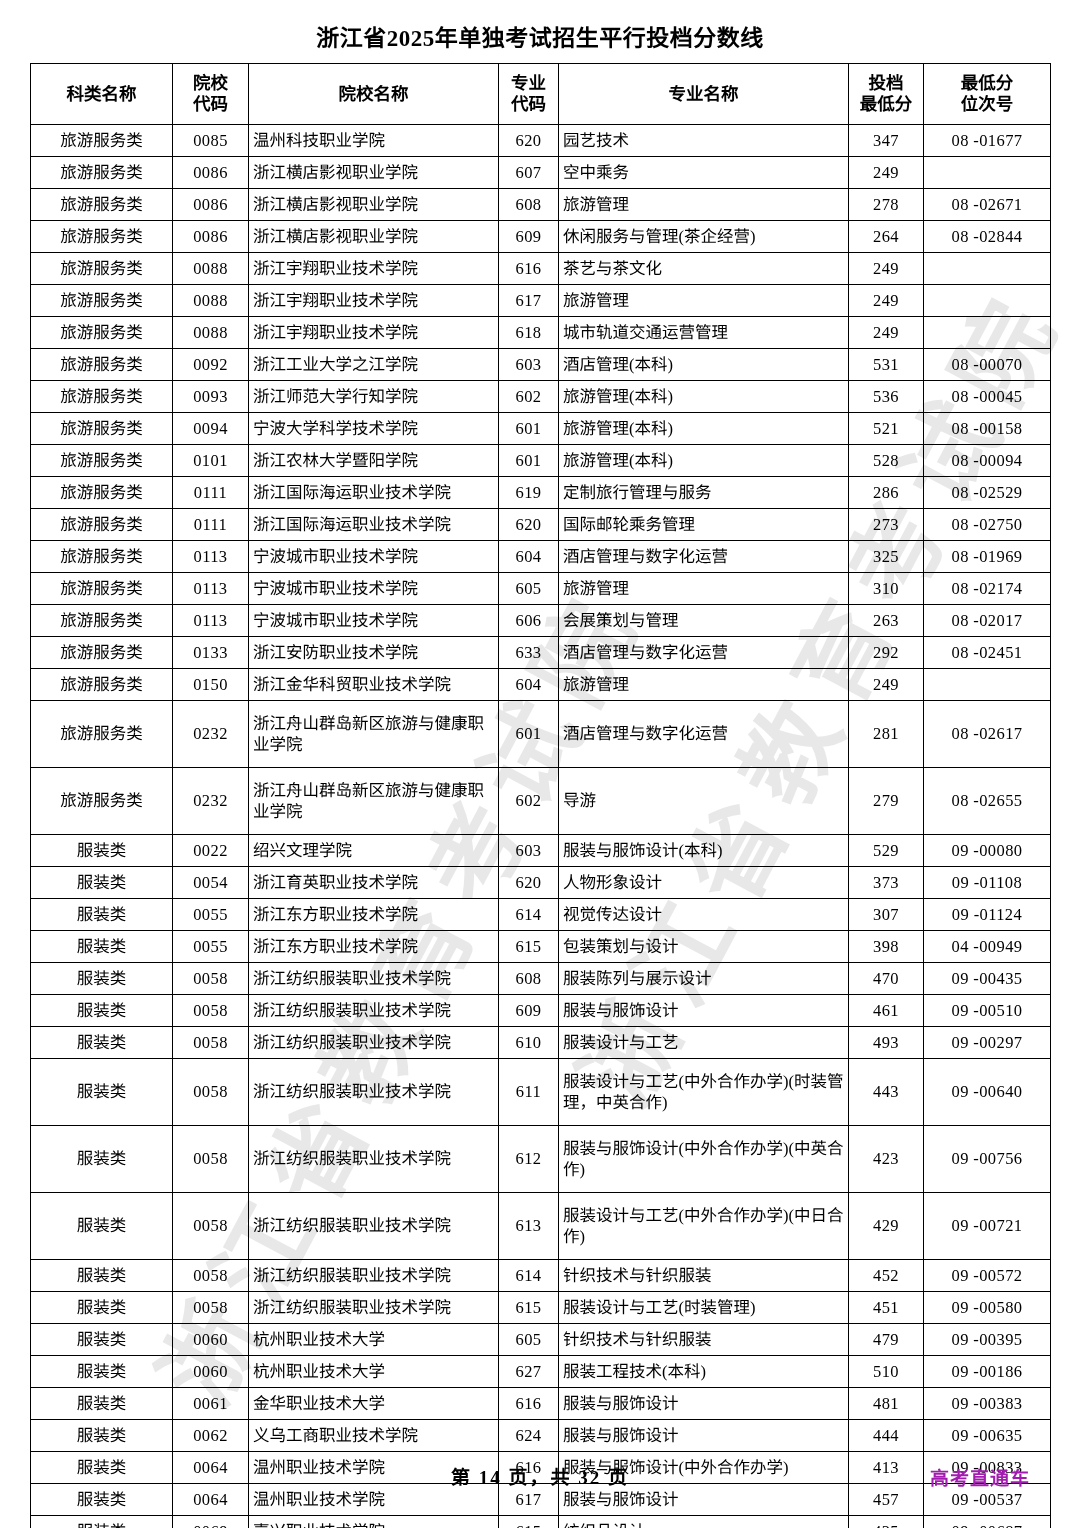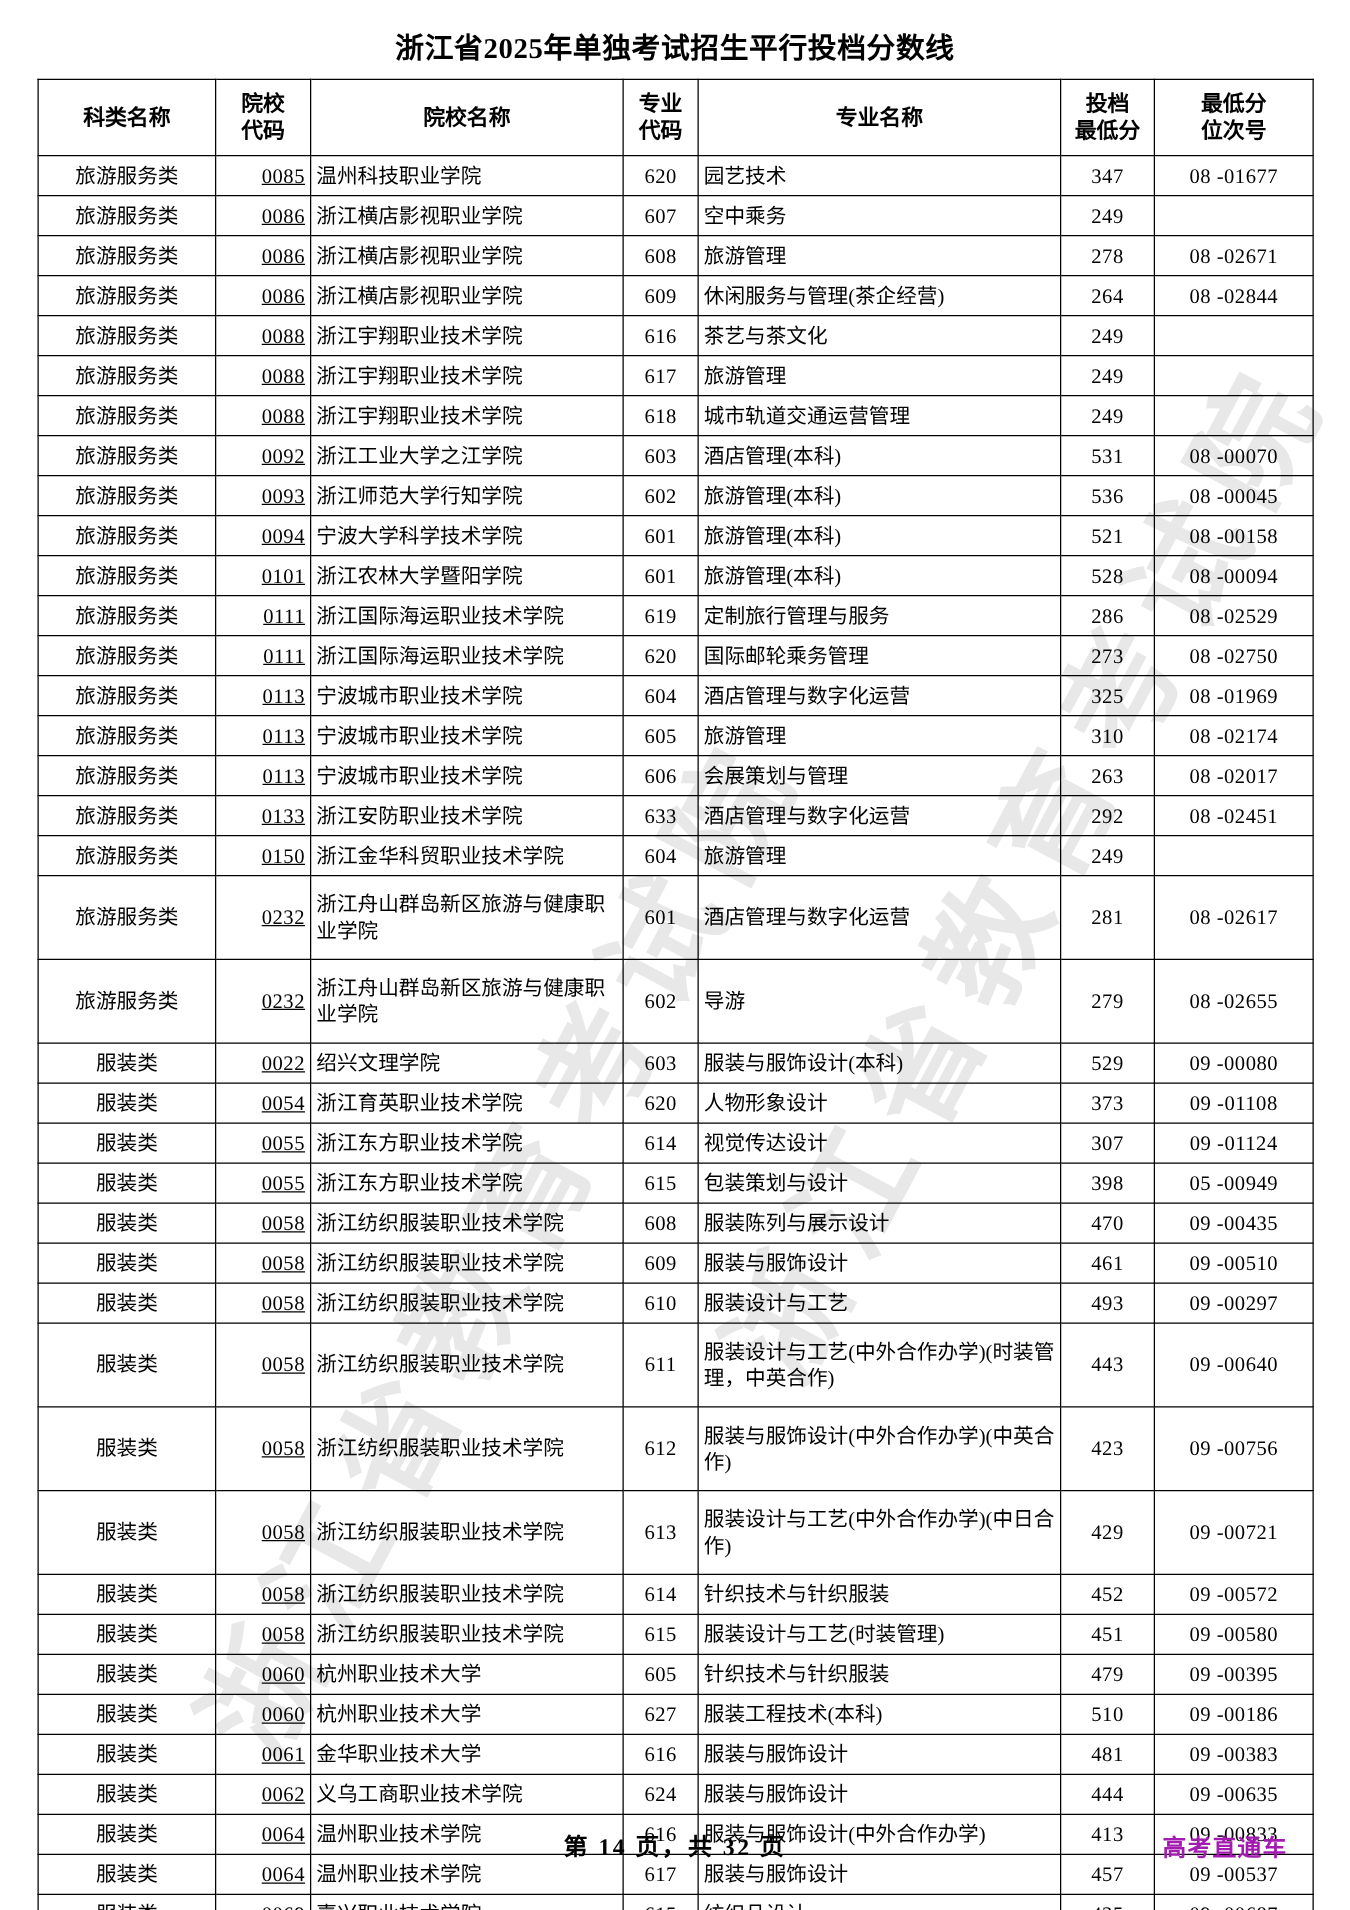--- a/index.html
+++ b/index.html
@@ -87,21 +87,21 @@
   
   col.c-cat   { width:142px; }
   col.c-scode { width:76px;  }
   col.c-sname { width:250px; }
   col.c-mcode { width:60px;  }
   col.c-mname { width:290px; }
   col.c-score { width:75px;  }
   col.c-rank  { width:127px; }
 
   td.cat   { text-align:center;margin-top:28px; }
-  td.scode { text-align:right; letter-spacing:0.4px;text-decoration:underline; }
+  td.scode { text-align:center; letter-spacing:0.4px; }
   td.sname { text-align:left;  padding-left:7px; }
   td.mcode { text-align:center; letter-spacing:0.4px; }
   td.mname { text-align:left;  padding-left:5px; }
   td.score { text-align:center; letter-spacing:0.4px; }
   td.rank  { text-align:center; letter-spacing:0.4px; }
 
   tr.r-1 td { height:27px; }
   tr.r-2 td { height:62px; }
 
   .hdr-stack{ display:block; line-height:1.18; }
@@ -395,21 +395,21 @@
             <td class="score">307</td>
             <td class="rank">09 -01124</td>
           </tr>
           <tr class="r-1">
             <td class="cat">服装类</td>
             <td class="scode">0055</td>
             <td class="sname">浙江东方职业技术学院</td>
             <td class="mcode">615</td>
             <td class="mname">包装策划与设计</td>
             <td class="score">398</td>
-            <td class="rank">05 -00949</td>
+            <td class="rank">04 -00949</td>
           </tr>
           <tr class="r-1">
             <td class="cat">服装类</td>
             <td class="scode">0058</td>
             <td class="sname">浙江纺织服装职业技术学院</td>
             <td class="mcode">608</td>
             <td class="mname">服装陈列与展示设计</td>
             <td class="score">470</td>
             <td class="rank">09 -00435</td>
           </tr>

